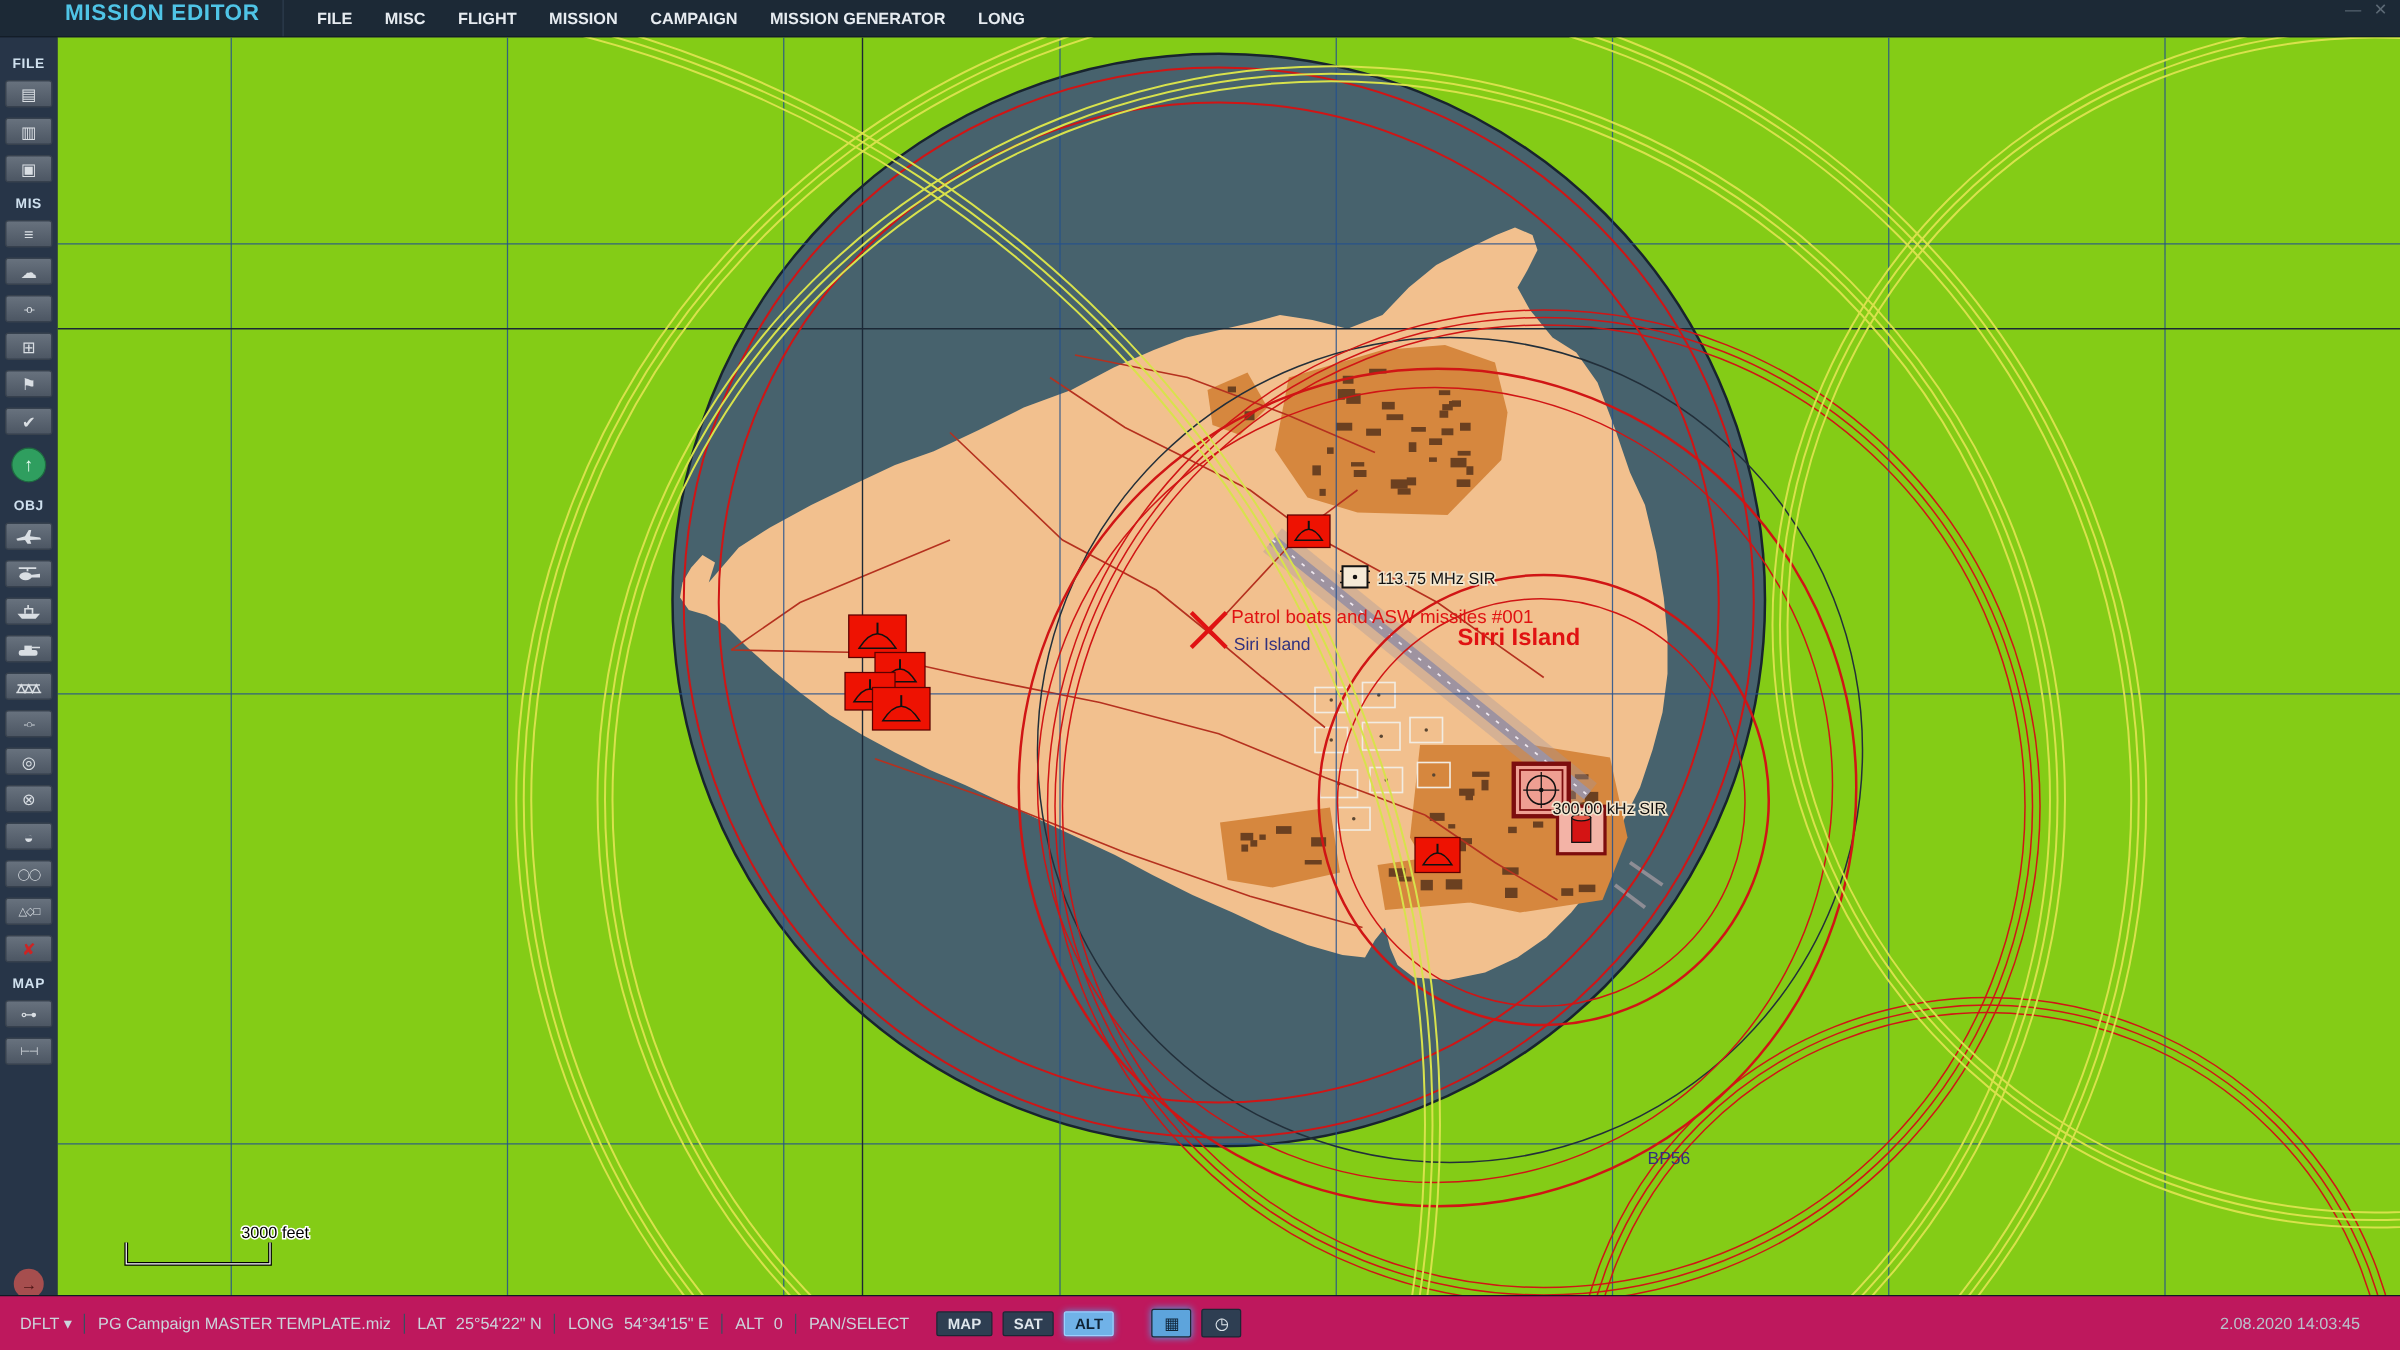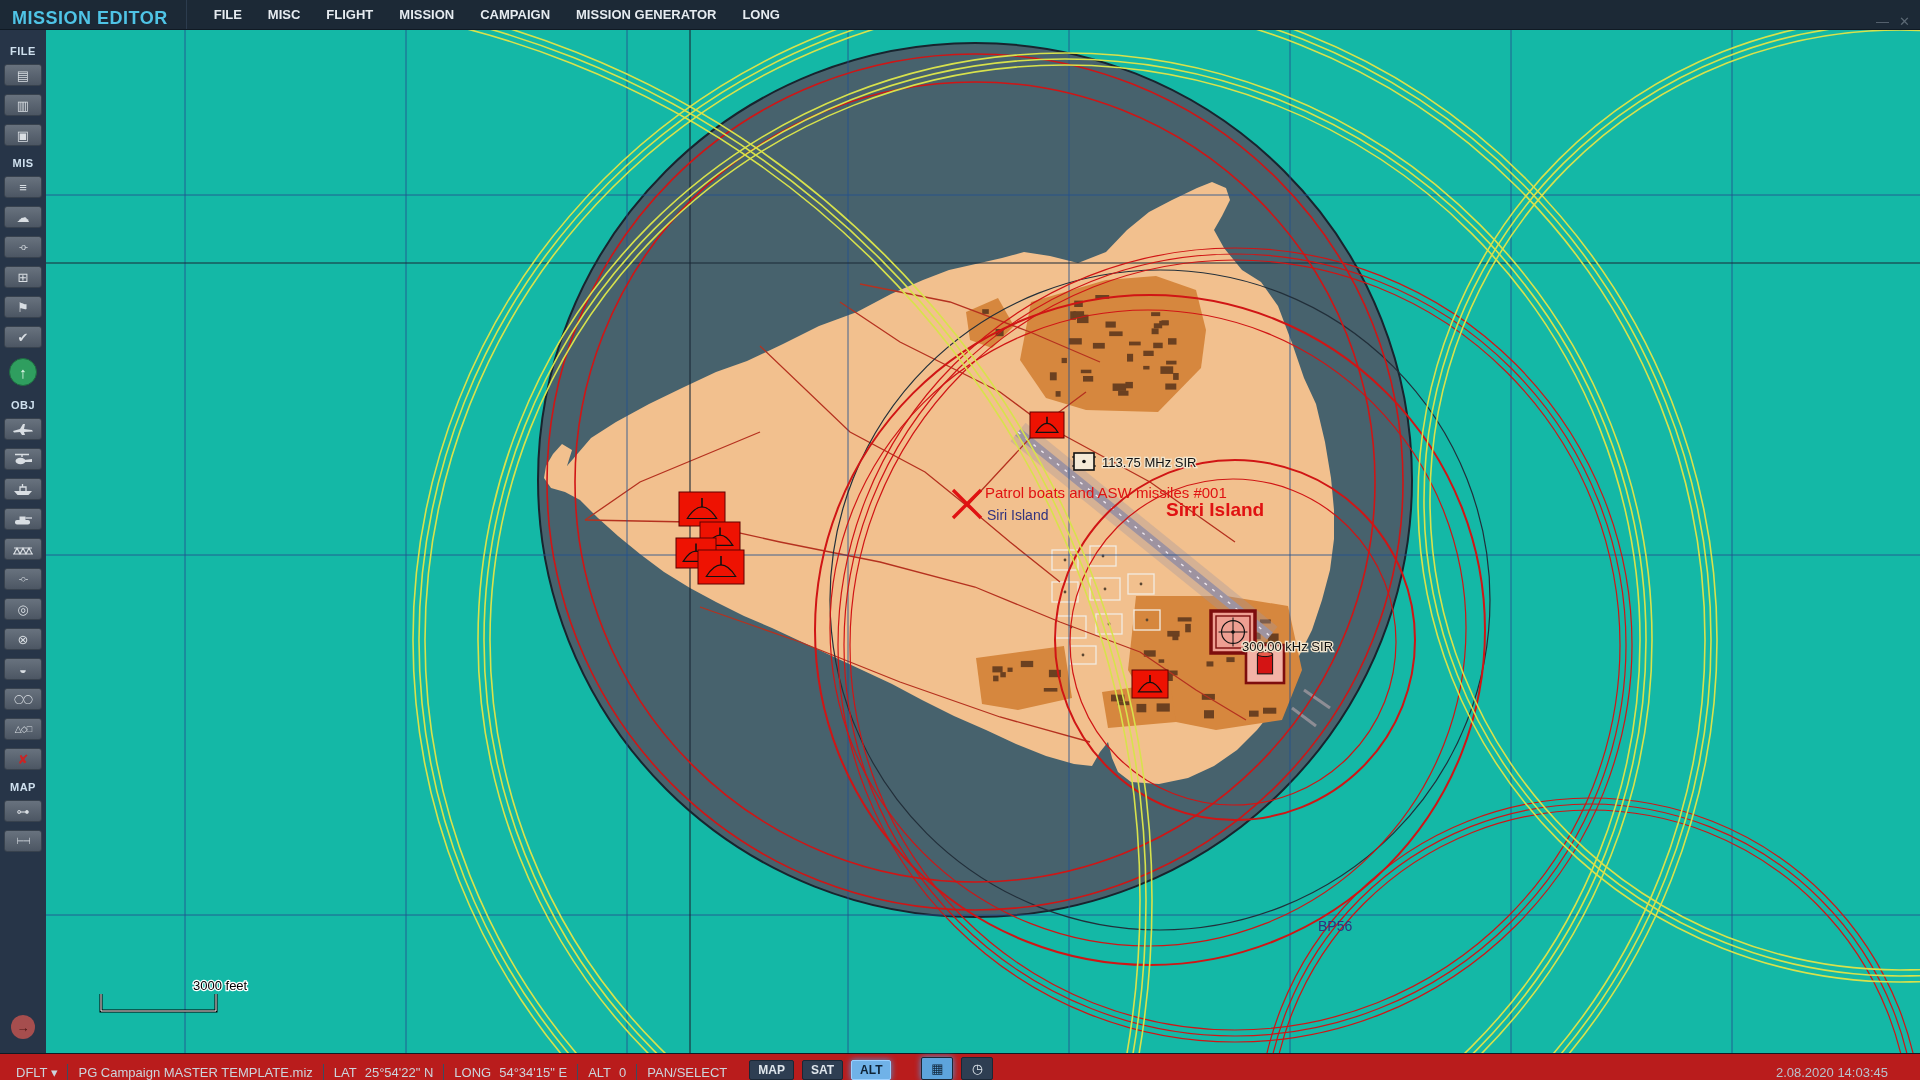--- a/index.html
+++ b/index.html
@@ -1,53 +1,53 @@
 <!DOCTYPE html>
 <html><head>
 <meta charset="utf-8">
 <style>
   html,body{margin:0;padding:0;width:1920px;height:1080px;overflow:hidden;
     font-family:"Liberation Sans","DejaVu Sans",sans-serif;background:#1c2a3a;}
   
   .topbar{position:absolute;left:0;top:0;width:1920px;height:30px;background:#1c2936;
-    display:flex;align-items:flex-end;box-sizing:border-box;border-bottom:1px solid #101a24;}
+    display:flex;align-items:flex-start;box-sizing:border-box;border-bottom:1px solid #101a24;padding-left:40px;}
   .brand{color:#4fc4e6;font-weight:bold;font-size:18px;letter-spacing:.5px;padding:0 18px 0 12px;}
   .menu{display:flex;align-items:center;height:100%;border-left:1px solid #2c3c4e;padding-left:14px;gap:0;}
   .menu-item{color:#e6ebf0;font-weight:bold;font-size:13px;padding:0 13px;height:100%;display:flex;align-items:center;cursor:default;}
   .wincontrols{margin-left:auto;display:flex;gap:10px;padding-right:10px;color:#5c6975;font-size:13px;}
   .wincontrols span{cursor:default;}
   
   .sidebar{position:absolute;left:0;top:30px;width:46px;height:1023px;background:#273548;
     display:flex;flex-direction:column;align-items:center;box-sizing:border-box;padding-top:8px;z-index:5;}
   .side-label{color:#cfe0ee;font-weight:bold;font-size:11px;margin:7px 0 3px 0;letter-spacing:.5px;}
   .tool{width:38px;height:22px;margin:4px 0;border-radius:3px;border:1px solid #38424e;
     background:linear-gradient(#68727e,#4c5663);color:#d9dee3;display:flex;align-items:center;justify-content:center;
     font-size:13px;line-height:1;cursor:pointer;box-sizing:border-box;}
   .tool.g-sm{font-size:9px;letter-spacing:-1px;}
   .tool.danger{color:#cc2424;font-weight:bold;}
   .tool svg{display:block;}
   .tool-round{width:26px;height:26px;margin:6px 0;border-radius:50%;background:#2f9e5f;border:1px solid #1e6b40;
     color:#eafff2;font-size:15px;font-weight:bold;display:flex;align-items:center;justify-content:center;cursor:pointer;}
   .exit-btn{margin-top:auto;margin-bottom:14px;width:24px;height:24px;border-radius:50%;background:#a64e4e;
     color:#4a1414;font-size:13px;font-weight:bold;display:flex;align-items:center;justify-content:center;cursor:pointer;}
   
-  .statusbar{position:absolute;left:0;bottom:0;width:1920px;height:27px;background:#b91c1c;
-    display:flex;align-items:flex-end;color:#ccd4dc;font-size:13px;box-sizing:border-box;border-top:1px solid #101a24;z-index:6;}
+  .statusbar{position:absolute;left:0;bottom:0;width:1920px;height:44px;background:#be185d;
+    display:flex;align-items:center;color:#ccd4dc;font-size:13px;box-sizing:border-box;border-top:1px solid #101a24;z-index:6;}
   .sb-sep{width:1px;height:16px;background:#3c4c60;margin:0 10px;}
   .sb-item{white-space:nowrap;}
   .sb-label{font-weight:normal;margin-right:8px;}
   .sb-btn{background:#2e3e52;border:1px solid #1b2735;color:#dfe6ec;font-weight:bold;font-size:12px;
     padding:2px 8px;border-radius:2px;margin:0 4px;cursor:pointer;font-family:inherit;}
   .sb-btn.active{background:#70b2e8;color:#0e2336;box-shadow:0 0 6px #4a9ede;border-color:#9cd0ff;}
   .sb-iconbtn{width:30px;height:21px;display:flex;align-items:center;justify-content:center;border-radius:2px;
     background:#2e3e52;border:1px solid #1b2735;color:#dfe6ec;margin:0 4px;font-size:13px;cursor:pointer;}
   .sb-iconbtn.active{background:#5da4dc;color:#10263a;box-shadow:0 0 6px #4a9ede;}
   .sb-datetime{margin-left:auto;padding-right:32px;color:#b9c2cc;}
   
-  .map{position:absolute;left:46px;top:30px;width:1874px;height:1023px;background:#14b8a6;cursor:crosshair;}
+  .map{position:absolute;left:46px;top:30px;width:1874px;height:1023px;background:#84cc16;cursor:crosshair;}
   .map svg{display:block;width:1874px;height:1023px;}
   .map text{font-family:"Liberation Sans","DejaVu Sans",sans-serif;}
 </style>
 </head>
 <body>
 
 <div class="topbar">
   <span class="brand">MISSION EDITOR</span>
   <nav class="menu">
       <div class="menu-item">FILE</div>

